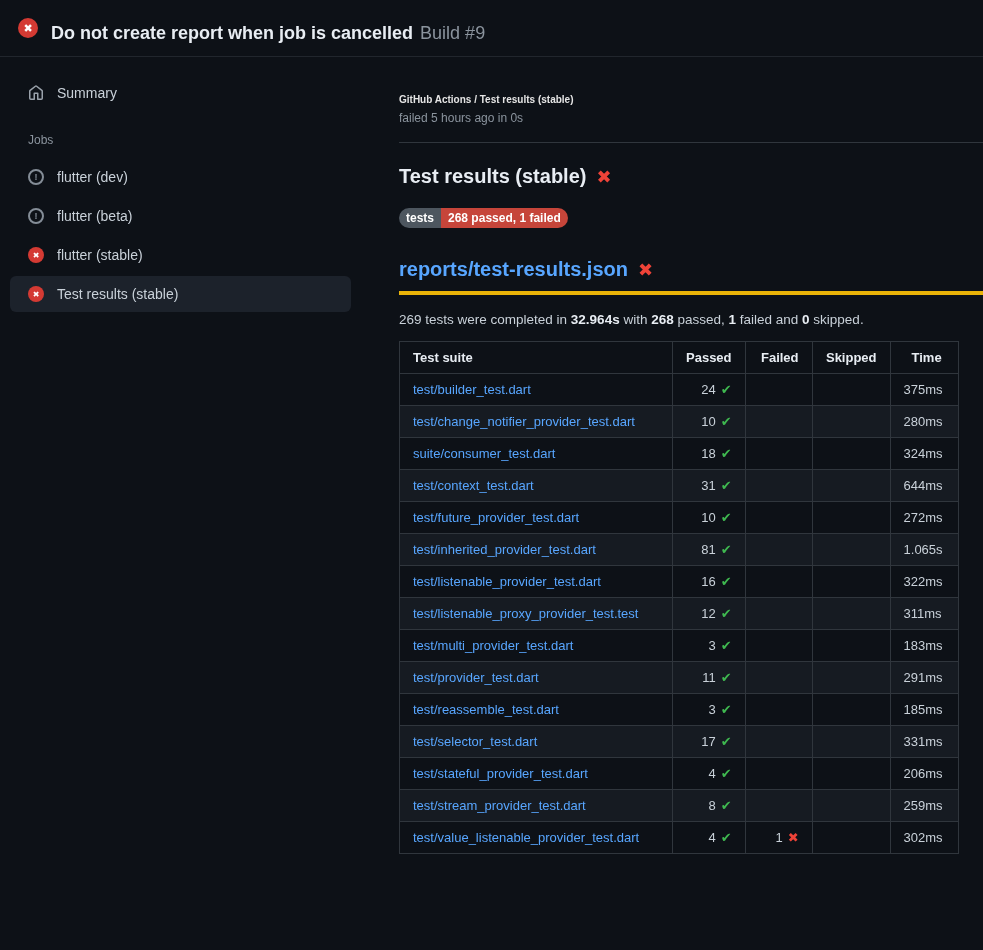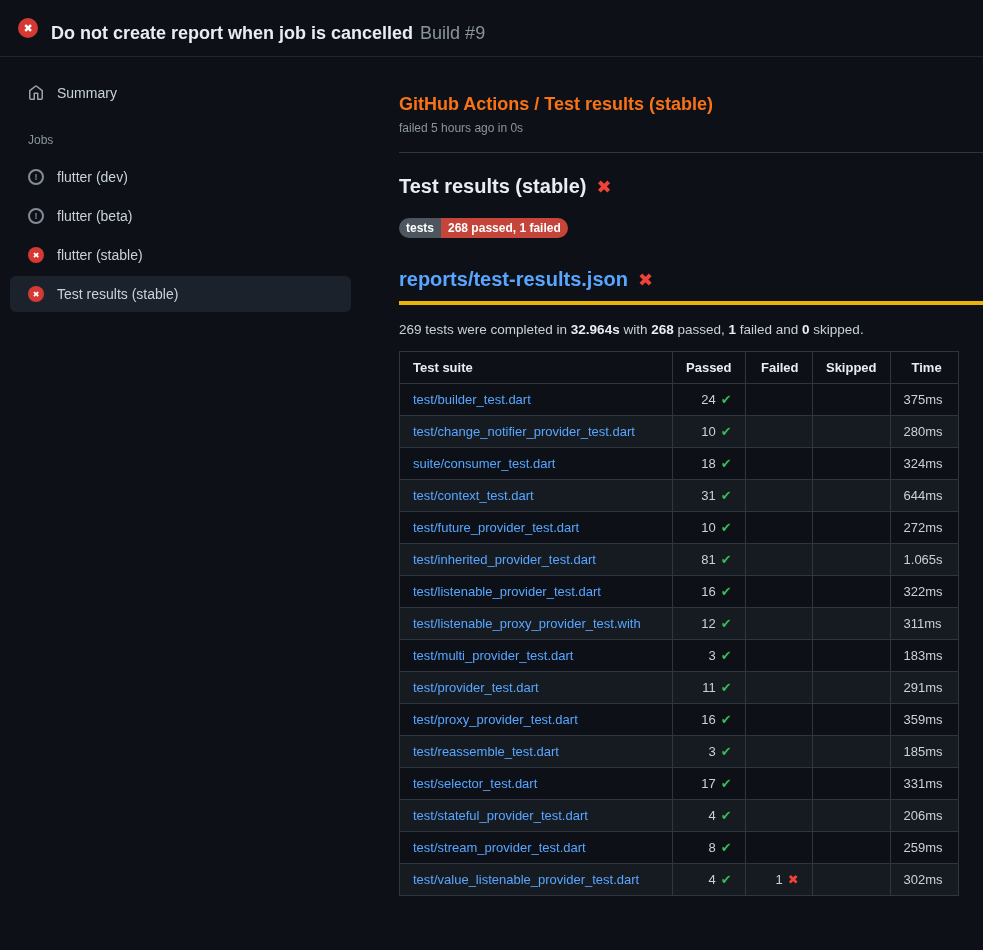--- a/index.html
+++ b/index.html
@@ -43,21 +43,21 @@
   .job-icon {
     width: 16px; height: 16px; flex-shrink: 0; border-radius: 50%;
     display: flex; align-items: center; justify-content: center;
     font-weight: 700;
   }
   .job-icon.failed { background: #d43a33; color: #fff; font-size: 8px; }
   .job-icon.neutral { border: 2px solid #848d97; color: #848d97; font-size: 9px; }
 
   
   main { flex: 1; padding: 37px 0 0 24px; min-width: 0; }
-  .breadcrumb { font-size: 18px; font-weight: 700; color: #f97316; margin-bottom: 6px; }
+  .breadcrumb { font-size: 10px; font-weight: 700; color: #e5e5e5; margin-bottom: 6px; }
   .run-meta { font-size: 12px; color: #8b949e; }
   .divider { border: none; border-top: 1px solid #30363d; margin-top: 17px; }
 
   .section-title {
     margin-top: 22px; font-size: 20px; font-weight: 700; color: #e8edf3;
     display: flex; align-items: center; gap: 10px;
   }
   .red-x { color: #ef4338; font-size: 18px; font-weight: 700; line-height: 1; }
 
   .badge {
@@ -208,46 +208,39 @@
             <td class="col-time">1.065s</td>
           </tr>
           <tr>
             <td class="col-suite"><a href="#">test/listenable_provider_test.dart</a></td>
             <td class="col-passed"><span>16</span><span class="check">✔</span></td>
             <td class="col-failed"></td>
             <td class="col-skipped"></td>
             <td class="col-time">322ms</td>
           </tr>
           <tr>
-            <td class="col-suite"><a href="#">test/listenable_proxy_provider_test.with</a></td>
+            <td class="col-suite"><a href="#">test/listenable_proxy_provider_test.test</a></td>
             <td class="col-passed"><span>12</span><span class="check">✔</span></td>
             <td class="col-failed"></td>
             <td class="col-skipped"></td>
             <td class="col-time">311ms</td>
           </tr>
           <tr>
             <td class="col-suite"><a href="#">test/multi_provider_test.dart</a></td>
             <td class="col-passed"><span>3</span><span class="check">✔</span></td>
             <td class="col-failed"></td>
             <td class="col-skipped"></td>
             <td class="col-time">183ms</td>
           </tr>
           <tr>
             <td class="col-suite"><a href="#">test/provider_test.dart</a></td>
             <td class="col-passed"><span>11</span><span class="check">✔</span></td>
             <td class="col-failed"></td>
             <td class="col-skipped"></td>
             <td class="col-time">291ms</td>
-          </tr>
-          <tr>
-            <td class="col-suite"><a href="#">test/proxy_provider_test.dart</a></td>
-            <td class="col-passed"><span>16</span><span class="check">✔</span></td>
-            <td class="col-failed"></td>
-            <td class="col-skipped"></td>
-            <td class="col-time">359ms</td>
           </tr>
           <tr>
             <td class="col-suite"><a href="#">test/reassemble_test.dart</a></td>
             <td class="col-passed"><span>3</span><span class="check">✔</span></td>
             <td class="col-failed"></td>
             <td class="col-skipped"></td>
             <td class="col-time">185ms</td>
           </tr>
           <tr>
             <td class="col-suite"><a href="#">test/selector_test.dart</a></td>

